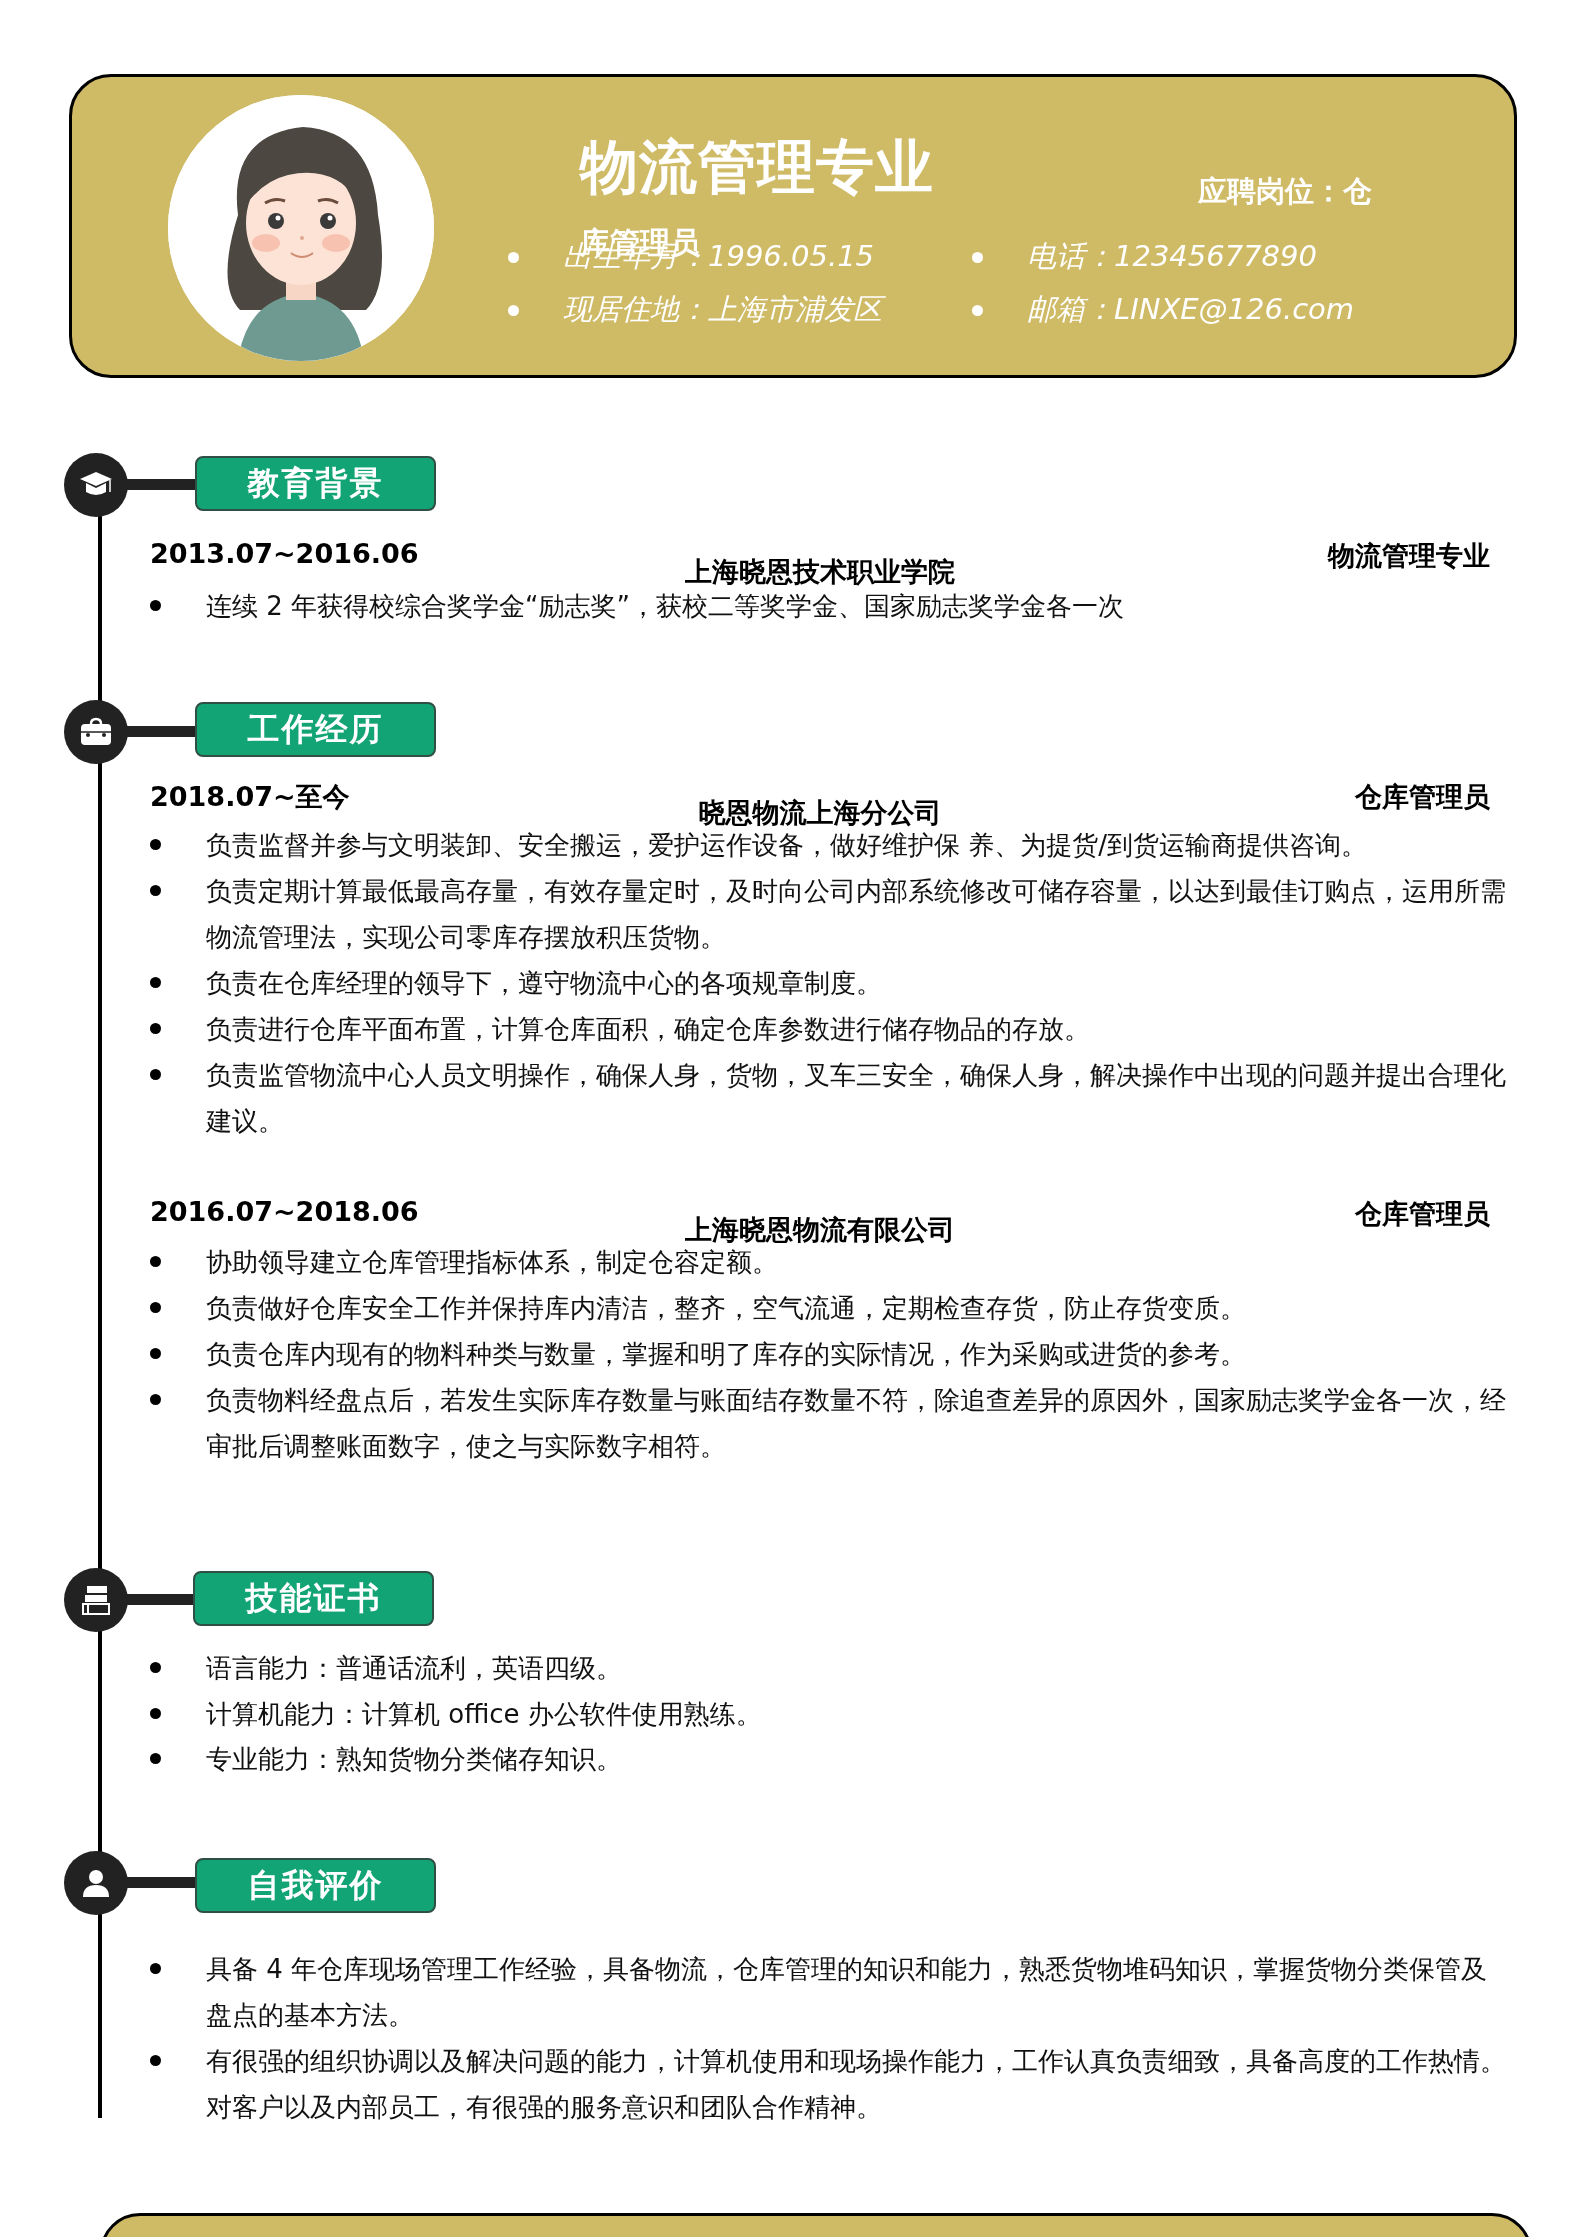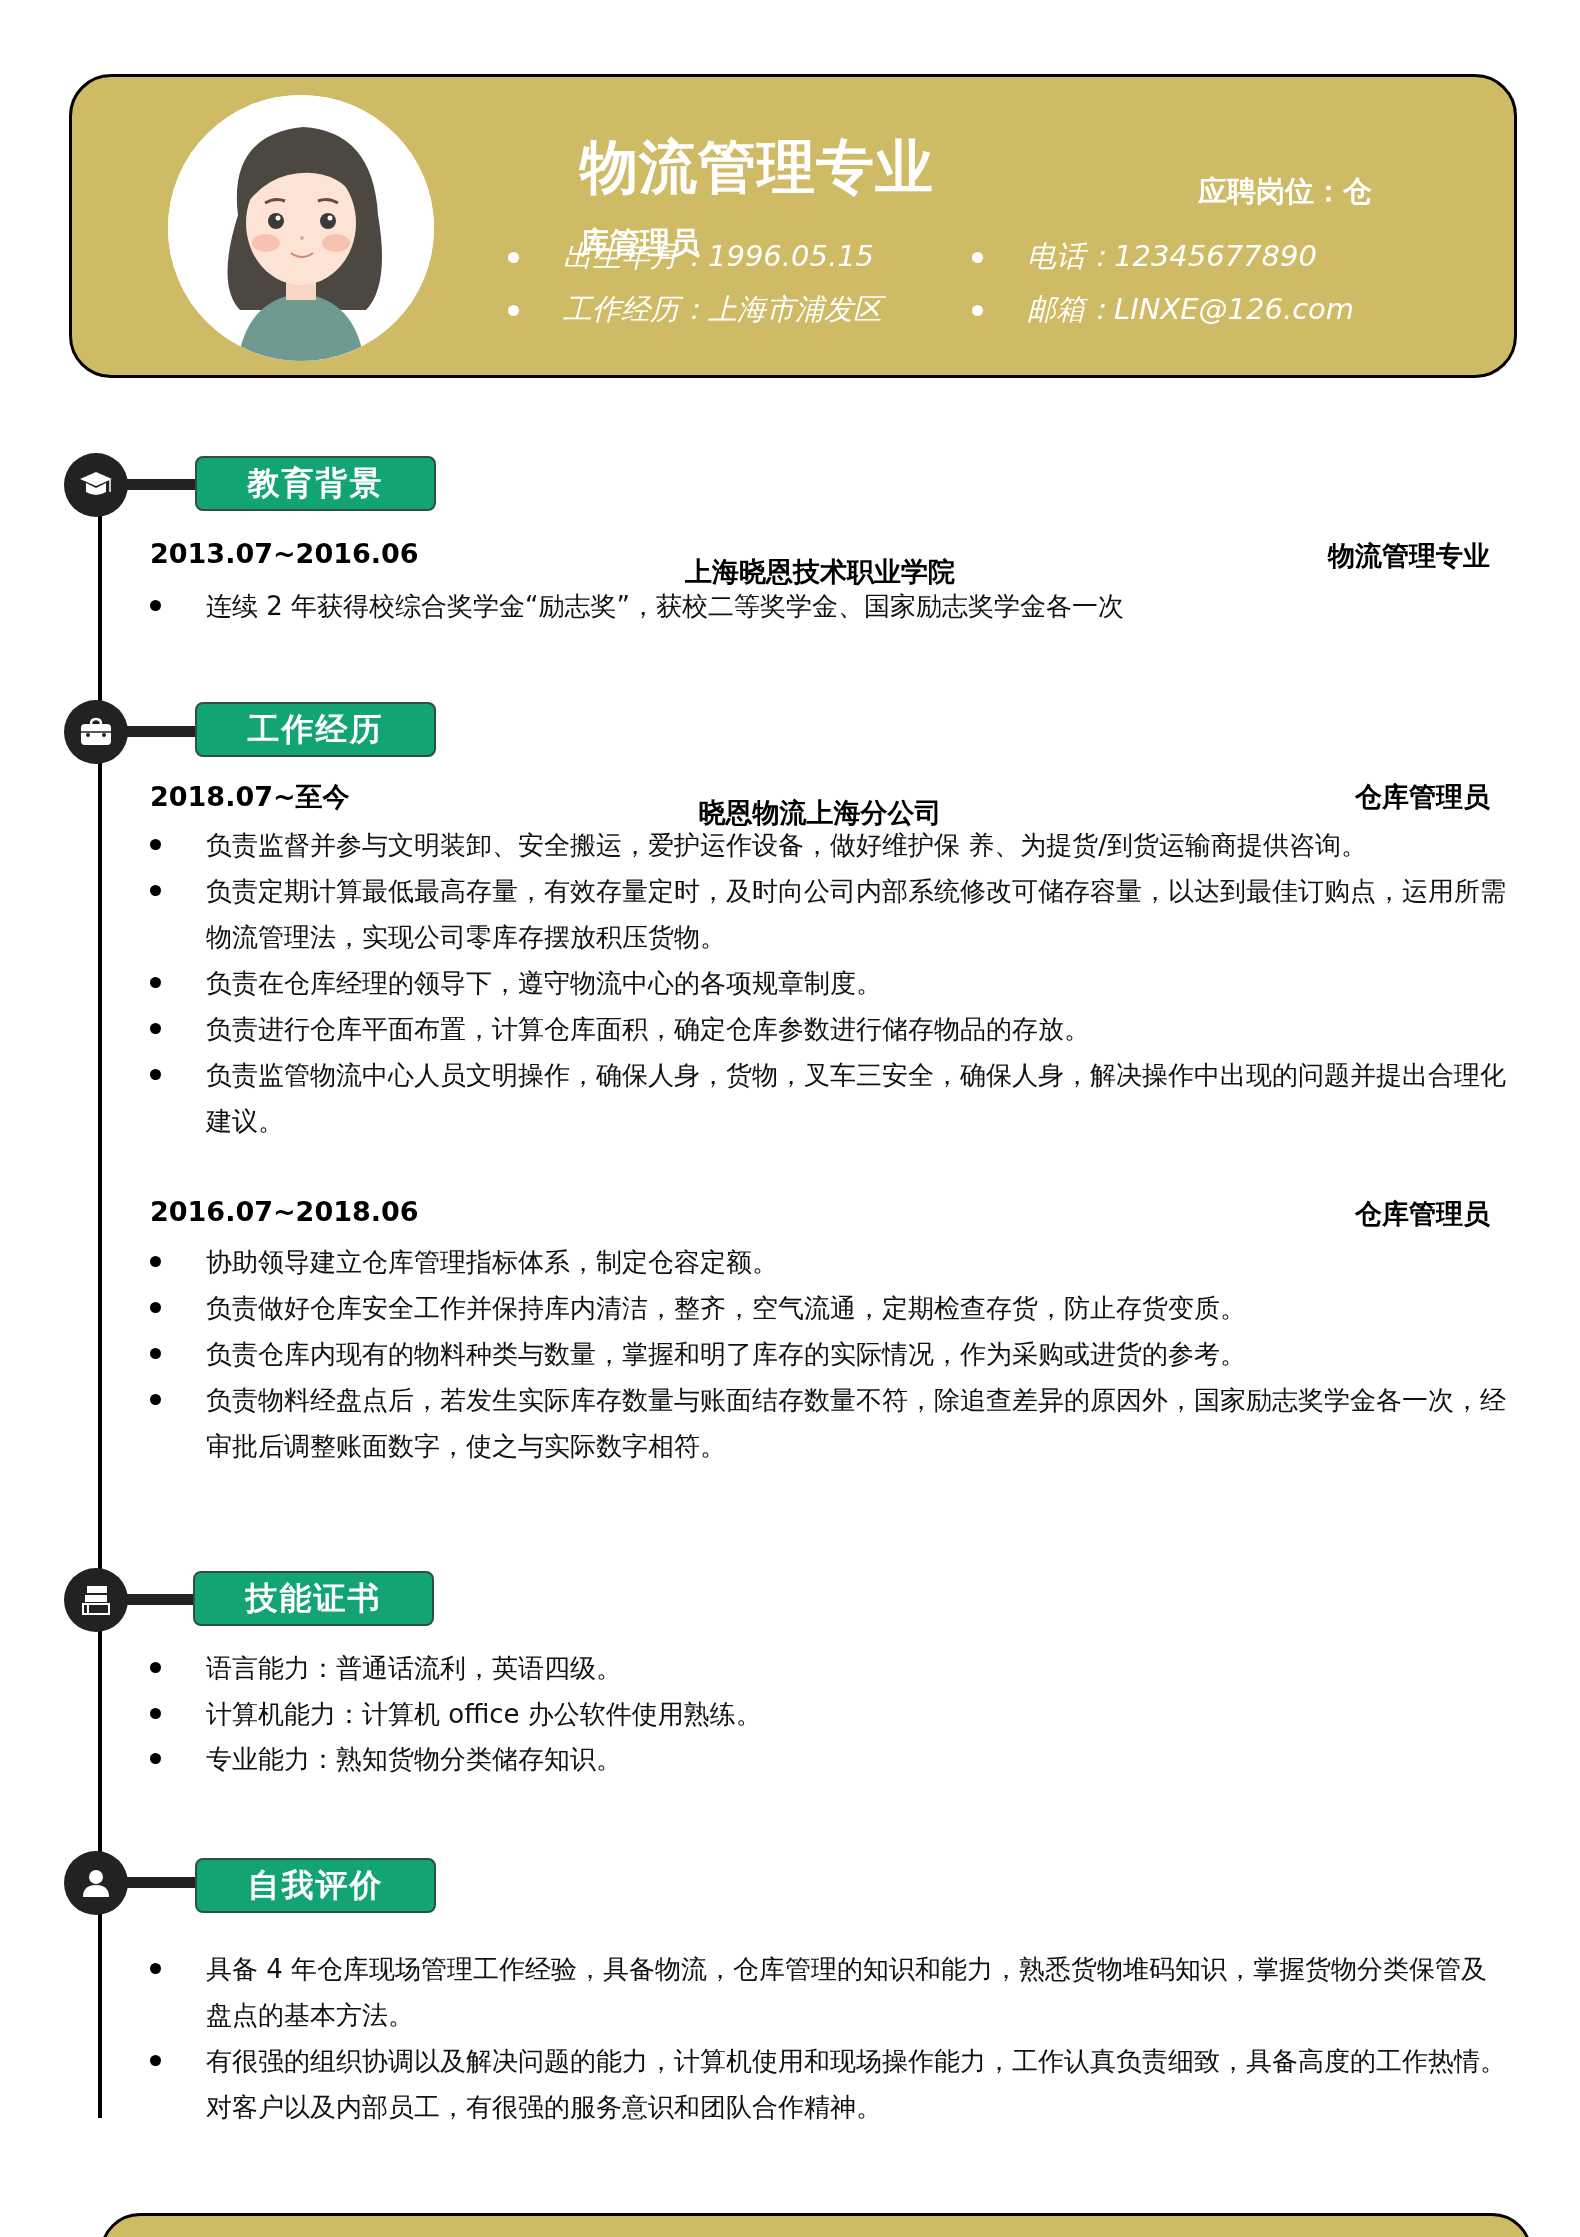--- a/index.html
+++ b/index.html
@@ -102,21 +102,21 @@
   <div class="info-item" style="left:436px; top:160px;">
     <span class="dot"></span>
     <span>出生年月：1996.05.15</span>
   </div>
   <div class="info-item" style="left:900px; top:160px;">
     <span class="dot"></span>
     <span>电话：12345677890</span>
   </div>
   <div class="info-item" style="left:436px; top:213px;">
     <span class="dot"></span>
-    <span>工作经历：上海市浦发区</span>
+    <span>现居住地：上海市浦发区</span>
   </div>
   <div class="info-item" style="left:900px; top:213px;">
     <span class="dot"></span>
     <span>邮箱：LINXE@126.com</span>
   </div>
 </div>
 
 <div class="timeline-line"></div>
 
 <div class="sec-icon" style="left:64px; top:453px;">
@@ -172,20 +172,21 @@
     <span class="b"></span>
     <span class="t">负责进行仓库平面布置，计算仓库面积，确定仓库参数进行储存物品的存放。</span>
   </div>
 <div class="bullet" style="top:1052px;">
     <span class="b"></span>
     <span class="t">负责监管物流中心人员文明操作，确保人身，货物，叉车三安全，确保人身，解决操作中出现的问题并提出合理化建议。</span>
   </div>
 
 <div class="row-head" style="top:1196px;">
   <span class="c1">2016.07~2018.06</span>
+  <span class="c2">上海晓恩物流有限公司</span>
   <span class="c3">仓库管理员</span>
 </div>
 <div class="bullet" style="top:1239px;">
     <span class="b"></span>
     <span class="t">协助领导建立仓库管理指标体系，制定仓容定额。</span>
   </div>
 <div class="bullet" style="top:1285px;">
     <span class="b"></span>
     <span class="t">负责做好仓库安全工作并保持库内清洁，整齐，空气流通，定期检查存货，防止存货变质。</span>
   </div>

